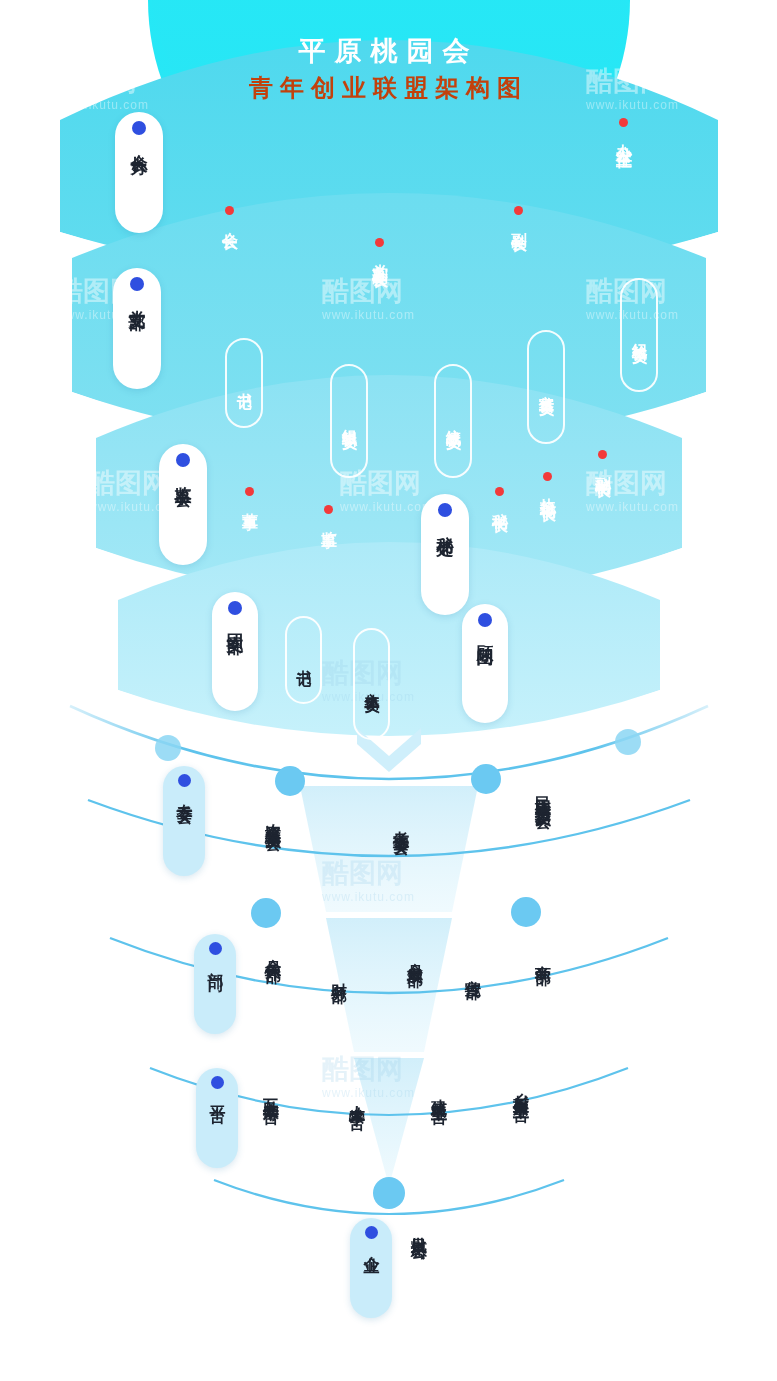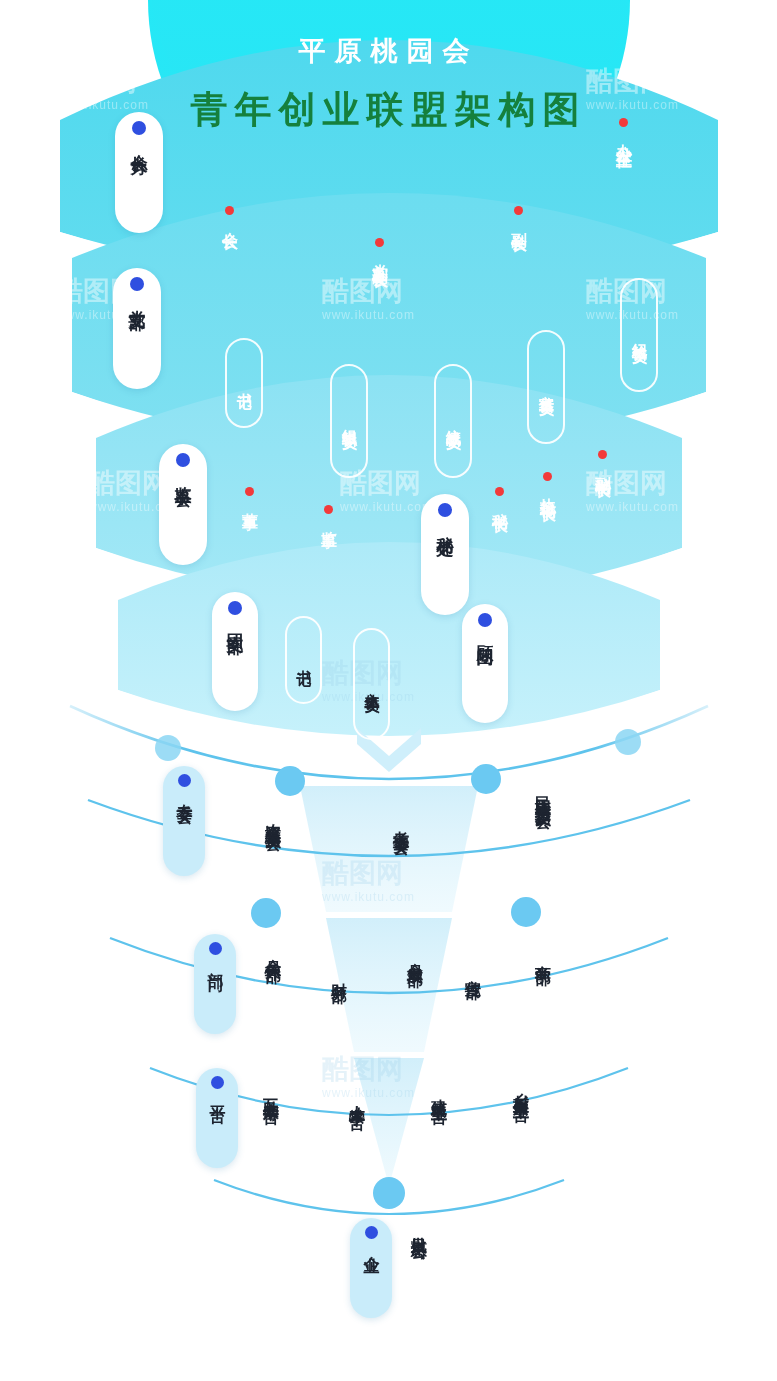--- a/index.html
+++ b/index.html
@@ -136,21 +136,21 @@
     <circle cx="526" cy="912" r="15" fill="#6BC9F2"></circle>
 
     <path d="M 150 1068 Q 389 1162 628 1068" fill="none" stroke="#5EC3EC" stroke-width="2.2"></path>
 
     <path d="M 214 1180 Q 389 1248 564 1180" fill="none" stroke="#5EC3EC" stroke-width="2.2"></path>
     <circle cx="389" cy="1193" r="16" fill="#6BC9F2"></circle>
   </svg>
 
   <div style="position:absolute;left:0;top:32px;width:777px;text-align:center;z-index:7;">
     <div style="font-size:27px;font-weight:700;color:#fff;letter-spacing:9px;line-height:1.45;">平原桃园会</div>
-    <div style="font-size:37px;font-weight:700;color:#15803d;letter-spacing:7px;line-height:1.45;margin-top:12px;">青年创业联盟架构图</div>
+    <div style="font-size:24px;font-weight:700;color:#c2410c;letter-spacing:7px;line-height:1.45;">青年创业联盟架构图</div>
   </div>
 
   <div class="wm" style="left:56px;top:68px;">
     <div class="wmrow">
         <span class="wmk">酷图网</span>
       </div>
     <div class="wmtxt">www.ikutu.com</div>
   </div>
   <div class="wm" style="left:586px;top:68px;">
     <div class="wmrow">

